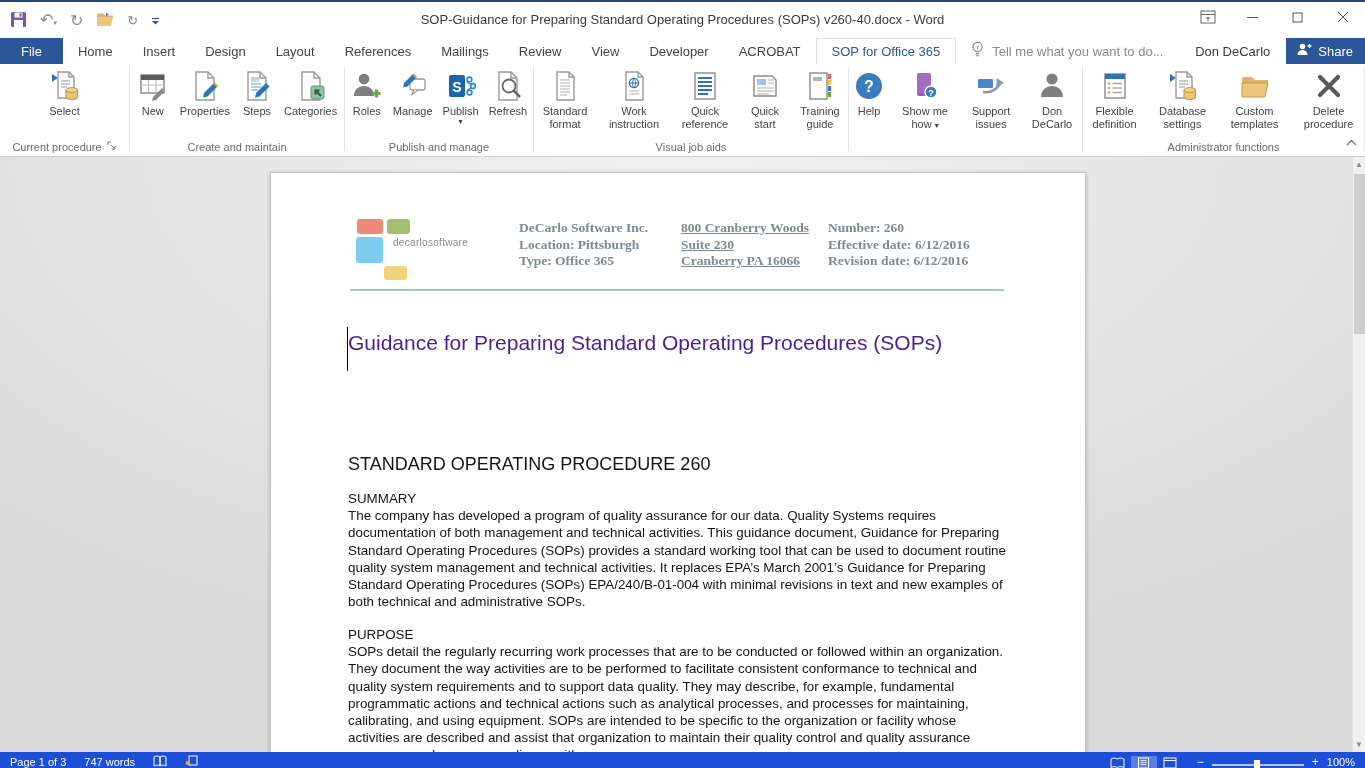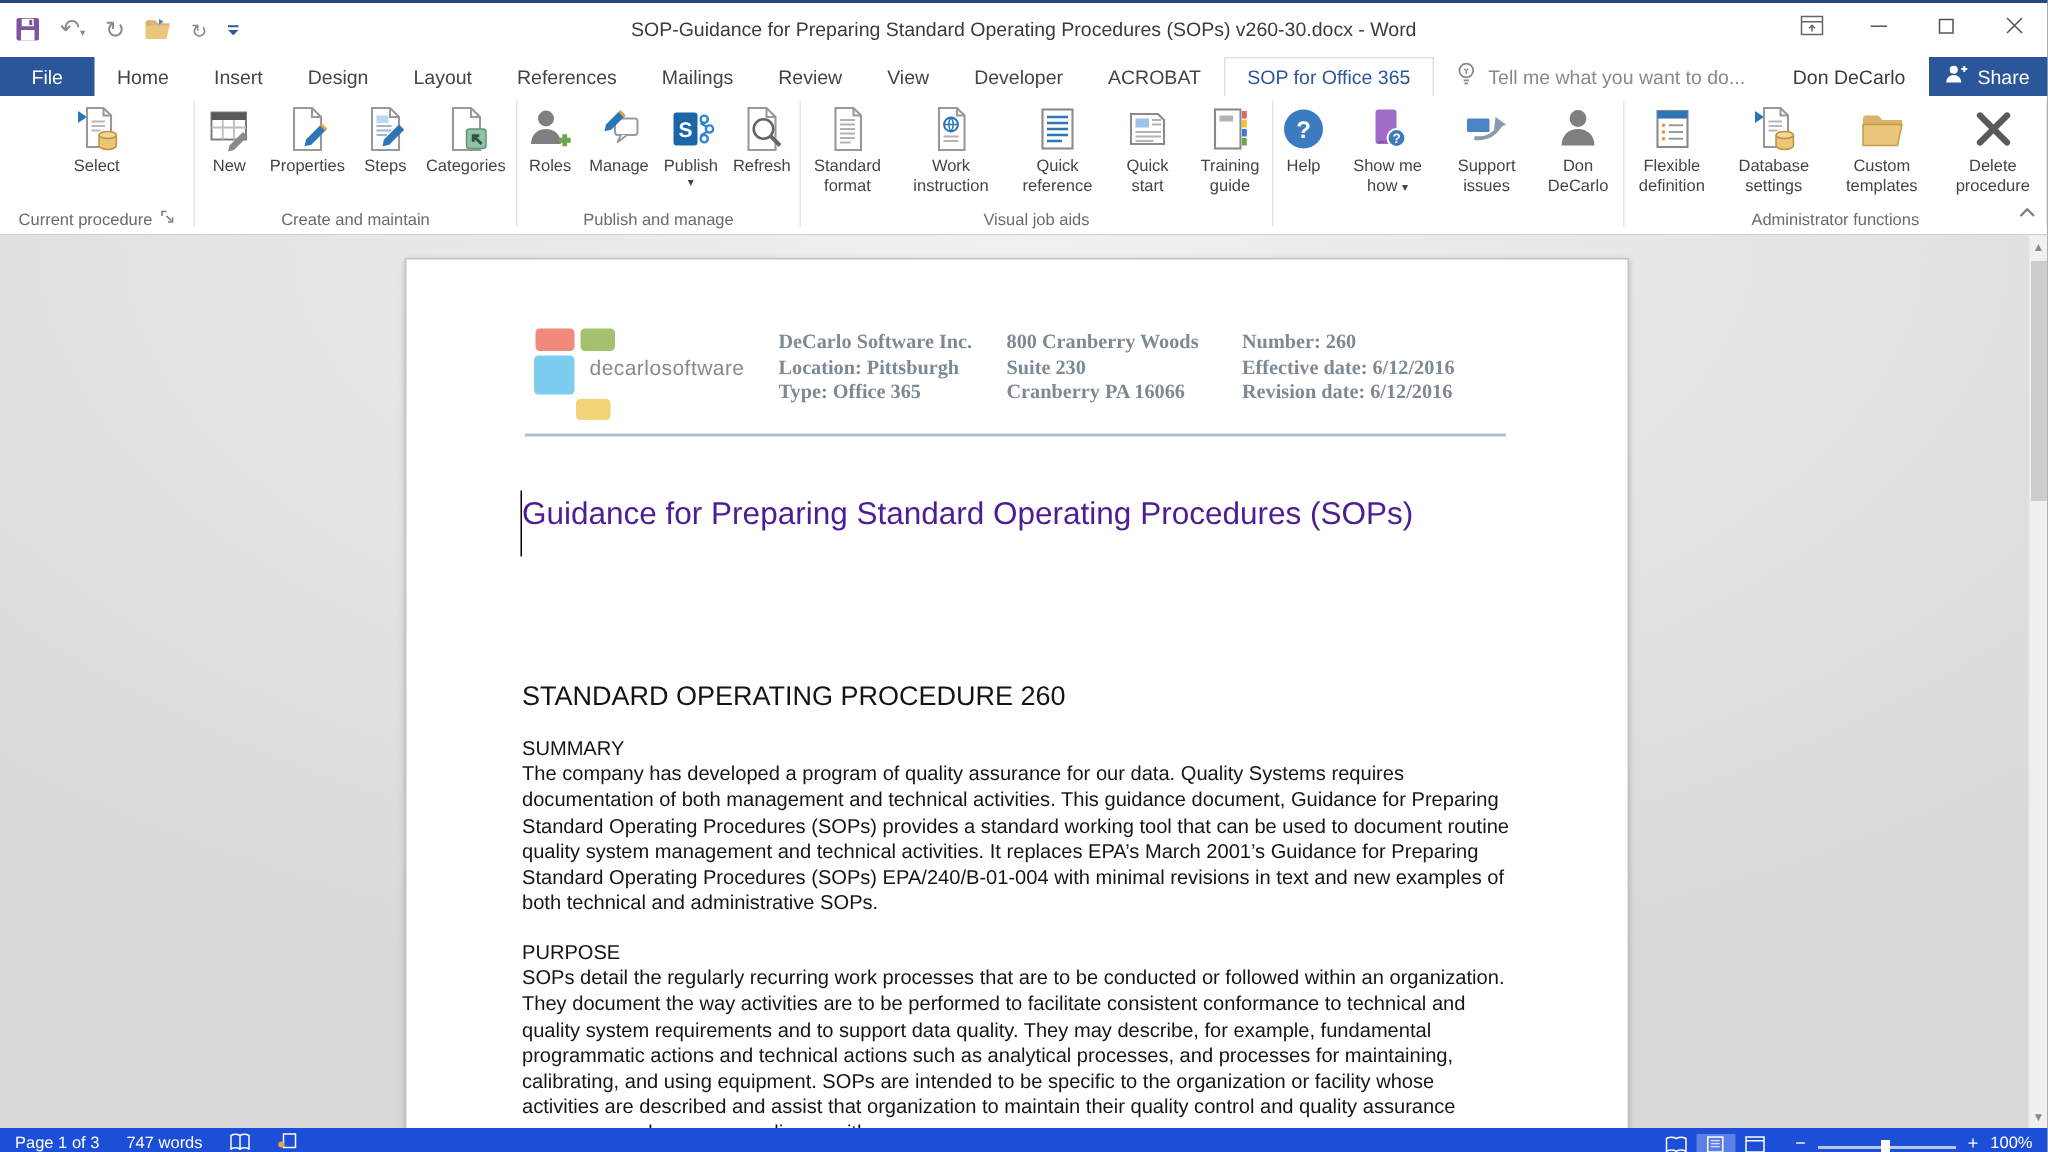--- a/index.html
+++ b/index.html
@@ -35,21 +35,21 @@
   .rlbl{margin-top:3px;font-size:11px;color:#444;text-align:center;line-height:13px;}
   .dd{font-size:8px;color:#444;line-height:8px;}
   .launcher svg{width:10px;height:10px;}
   .collapse-chevron{position:absolute;right:8px;bottom:6px;color:#777;}
   
   .canvas{position:absolute;top:155px;left:0;right:0;bottom:16px;overflow:hidden;
           background:radial-gradient(ellipse 1000px 520px at 50% 0%, #f1f1f1, #e0e0e0 70%, #d9d9d9);}
   .page{position:absolute;left:270px;top:15px;width:816px;height:720px;background:#fff;
         border:1px solid #c3c3c3;box-shadow:0 1px 4px rgba(0,0,0,.22);}
   .logo-sq{position:absolute;border-radius:3px;}
-  .logo-text{position:absolute;left:122px;top:64px;font-size:14px;color:#8a8a8a;letter-spacing:.3px;}
+  .logo-text{position:absolute;left:122px;top:64px;font-size:10px;color:#8a8a8a;letter-spacing:.3px;}
   .hcol{position:absolute;top:47px;font-family:"Liberation Serif",serif;font-weight:bold;font-size:13.5px;line-height:16.5px;color:#7e8993;white-space:nowrap;}
   .hrule{position:absolute;left:79px;width:654px;top:116px;height:2px;background:#a9bfd3;}
   .doc-title{position:absolute;left:77px;top:149px;width:625px;font-size:21px;line-height:42.5px;font-weight:normal;color:#4c1d95;}
   .cursor{position:absolute;left:76px;top:154px;width:1px;height:44px;background:#000;}
   .proc-head{position:absolute;left:77px;top:281px;font-size:18px;color:#141414;}
   .docblock{position:absolute;left:77px;width:661px;font-size:13.4px;line-height:17.2px;color:#151515;}
   
   .vscroll{position:absolute;right:0;top:155px;bottom:16px;width:13px;background:#f0f0f0;border-left:1px solid #e2e2e2;}
   .vs-arrow{position:absolute;left:0;width:12px;height:15px;display:flex;align-items:center;justify-content:center;color:#8a8a8a;font-size:8px;}
   .vs-thumb{position:absolute;left:1px;width:11px;top:17px;height:160px;background:#cdcdcd;}
@@ -85,21 +85,21 @@
             <path d="M1 3c0-.8.6-1.5 1.4-1.5h5l2 2H17v2H1z" fill="#dcb271"></path>
             <path d="M1 5h16l-2 9H1z" fill="#ecc67d"></path>
             <path d="M10 .5l3 2-3 2z" fill="#3d8ec9"></path>
           </svg></span>
       <span class="g" style="font-size:13px;">↻</span>
       <span class="g"><svg width="9" height="9" viewBox="0 0 9 9">
             <path d="M1 1.5h7" stroke="#2b579a" stroke-width="1.2"></path>
             <path d="M1 4l3.5 3.5L8 4z" fill="#2b579a"></path>
           </svg></span>
     </div>
-    <div class="win-title">SOP-Guidance for Preparing Standard Operating Procedures (SOPs) v260-30.docx - Word</div>
+    <div class="win-title">SOP-Guidance for Preparing Standard Operating Procedures (SOPs) v260-40.docx - Word</div>
     <div class="win-controls">
       <span class="win-btn">
           <svg width="16" height="14" viewBox="0 0 16 14">
             <rect x="1" y="1" width="14" height="12" fill="none" stroke="#666"></rect>
             <path d="M1 4.5h14" stroke="#666"></path>
             <path d="M8 11V7.2M6 8.8L8 6.8l2 2" fill="none" stroke="#666"></path>
           </svg>
         </span>
       <span class="win-btn">
           <svg width="11" height="11" viewBox="0 0 11 11">
@@ -465,21 +465,21 @@
       <div class="logo-sq" style="left:116px;top:46px;width:23px;height:15px;background:#a3c16e;"></div>
       <div class="logo-sq" style="left:85px;top:64px;width:27px;height:26px;background:#7ccdf0;"></div>
       <div class="logo-sq" style="left:113px;top:93px;width:23px;height:14px;background:#f2d478;"></div>
       <div class="logo-text">decarlosoftware</div>
 
       <div class="hcol" style="left:248px;">
         <div>DeCarlo Software Inc.</div>
         <div>Location: Pittsburgh</div>
         <div>Type: Office 365</div>
       </div>
-      <div class="hcol" style="left:400px;">
+      <div class="hcol" style="left:410px;text-decoration:underline;">
         <div>800 Cranberry Woods</div>
         <div>Suite 230</div>
         <div>Cranberry PA 16066</div>
       </div>
       <div class="hcol" style="left:557px;">
         <div>Number: 260</div>
         <div>Effective date: 6/12/2016</div>
         <div>Revision date: 6/12/2016</div>
       </div>
       <div class="hrule"></div>

